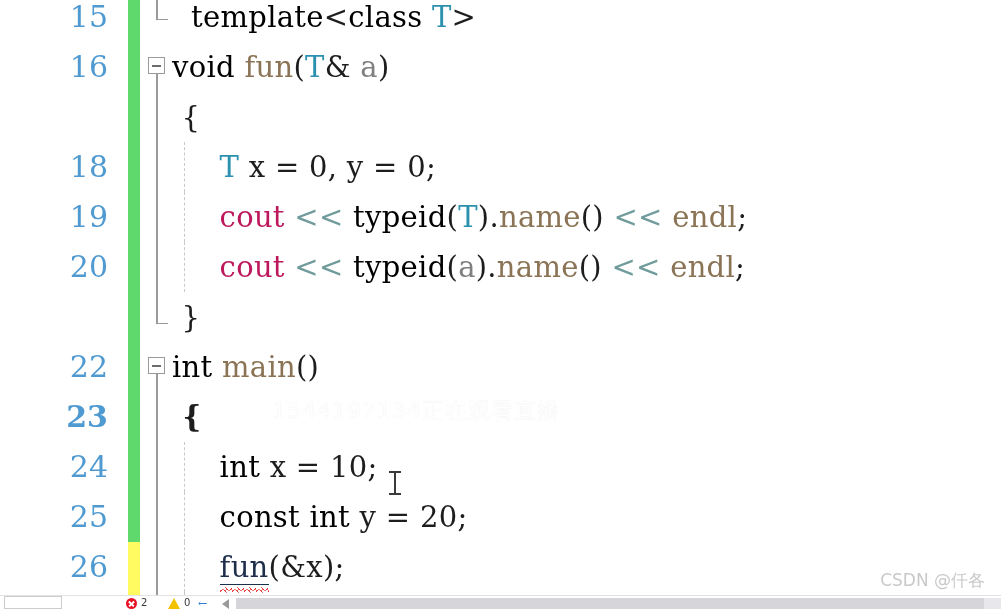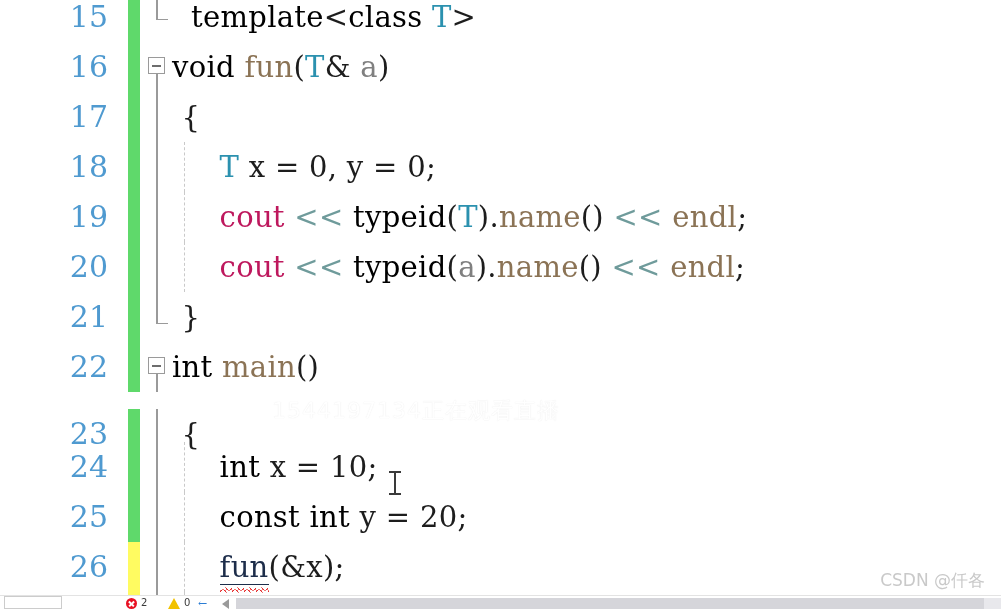--- a/index.html
+++ b/index.html
@@ -282,27 +282,27 @@
 </style>
 </head>
 <body>
 
 <div id="editor">
 
   <div class="code-surface" id="code-surface">
       <div class="fold-foot-top" style="position: absolute; left: 156px; top: 0px;"></div>
       <div class="line" style="top: -8px;"><div class="changebar" style="top: 0px; height: 50px; background: rgb(95, 217, 107);"></div><div class="lineno">15</div><div class="foldcol"></div><div class="codetext"><span class="plain">  </span><span class="kw">template</span><span class="plain">&lt;</span><span class="kw">class</span><span class="plain"> </span><span class="type">T</span><span class="plain">&gt;</span></div></div>
       <div class="line" style="top: 42px;"><div class="changebar" style="top: 0px; height: 50px; background: rgb(95, 217, 107);"></div><div class="lineno">16</div><div class="foldcol"><div class="fold-box"></div><div class="fold-line from-box"></div></div><div class="codetext"><span class="kw">void</span><span class="plain"> </span><span class="fn">fun</span><span class="plain">(</span><span class="type">T</span><span class="plain">&amp; </span><span class="ident">a</span><span class="plain">)</span></div></div>
-      <div class="line" style="top: 92px;"><div class="changebar" style="top: 0px; height: 50px; background: rgb(95, 217, 107);"></div><div class="lineno">17</div><div class="foldcol"><div class="fold-line"></div></div><div class="codetext"><span class="plain"> {</span></div></div>
+      <div class="line" style="top: 92px;"><div class="changebar" style="top: 0px; height: 50px; background: rgb(95, 217, 107);"></div><div class="foldcol"><div class="fold-line"></div></div><div class="codetext"><span class="plain"> {</span></div></div>
       <div class="line" style="top: 142px;"><div class="changebar" style="top: 0px; height: 50px; background: rgb(95, 217, 107);"></div><div class="lineno">18</div><div class="foldcol"><div class="fold-line"></div></div><div class="indent-guide" style="left: 184px;"></div><div class="codetext"><span class="plain">     </span><span class="type">T</span><span class="plain"> x = </span><span class="num">0</span><span class="plain">, y = </span><span class="num">0</span><span class="plain">;</span></div></div>
       <div class="line" style="top: 192px;"><div class="changebar" style="top: 0px; height: 50px; background: rgb(95, 217, 107);"></div><div class="lineno">19</div><div class="foldcol"><div class="fold-line"></div></div><div class="indent-guide" style="left: 184px;"></div><div class="codetext"><span class="plain">     </span><span class="cout">cout</span><span class="plain"> </span><span class="op">&lt;&lt;</span><span class="plain"> </span><span class="kw">typeid</span><span class="plain">(</span><span class="type">T</span><span class="plain">).</span><span class="fn">name</span><span class="plain">() </span><span class="op">&lt;&lt;</span><span class="plain"> </span><span class="fn">endl</span><span class="plain">;</span></div></div>
       <div class="line" style="top: 242px;"><div class="changebar" style="top: 0px; height: 50px; background: rgb(95, 217, 107);"></div><div class="lineno">20</div><div class="foldcol"><div class="fold-line"></div></div><div class="indent-guide" style="left: 184px;"></div><div class="codetext"><span class="plain">     </span><span class="cout">cout</span><span class="plain"> </span><span class="op">&lt;&lt;</span><span class="plain"> </span><span class="kw">typeid</span><span class="plain">(</span><span class="ident">a</span><span class="plain">).</span><span class="fn">name</span><span class="plain">() </span><span class="op">&lt;&lt;</span><span class="plain"> </span><span class="fn">endl</span><span class="plain">;</span></div></div>
-      <div class="line" style="top: 292px;"><div class="changebar" style="top: 0px; height: 50px; background: rgb(95, 217, 107);"></div><div class="lineno">21</div><div class="foldcol"><div class="fold-foot"></div></div><div class="codetext"><span class="plain"> }</span></div></div>
+      <div class="line" style="top: 292px;"><div class="changebar" style="top: 0px; height: 50px; background: rgb(95, 217, 107);"></div><div class="foldcol"><div class="fold-foot"></div></div><div class="codetext"><span class="plain"> }</span></div></div>
       <div class="line" style="top: 342px;"><div class="changebar" style="top: 0px; height: 50px; background: rgb(95, 217, 107);"></div><div class="lineno">22</div><div class="foldcol"><div class="fold-box"></div><div class="fold-line from-box"></div></div><div class="codetext"><span class="kw">int</span><span class="plain"> </span><span class="fn">main</span><span class="plain">()</span></div></div>
-      <div class="line" style="top: 409px;"><div class="changebar" style="top: 0px; height: 50px; background: rgb(95, 217, 107);"></div><div class="lineno">23</div><div class="foldcol"><div class="fold-line"></div></div><div class="codetext"><span class="plain"> {</span></div></div>
+      <div class="line" style="top: 392px; font-weight: bold;"><div class="changebar" style="top: 0px; height: 50px; background: rgb(95, 217, 107);"></div><div class="lineno">23</div><div class="foldcol"><div class="fold-line"></div></div><div class="codetext"><span class="plain"> {</span></div></div>
       <div class="line" style="top: 442px;"><div class="changebar" style="top: 0px; height: 50px; background: rgb(95, 217, 107);"></div><div class="lineno">24</div><div class="foldcol"><div class="fold-line"></div></div><div class="indent-guide" style="left: 184px;"></div><div class="codetext"><span class="plain">     </span><span class="kw">int</span><span class="plain"> x = </span><span class="num">10</span><span class="plain">;</span></div></div>
       <div class="line" style="top: 492px;"><div class="changebar" style="top: 0px; height: 50px; background: rgb(95, 217, 107);"></div><div class="lineno">25</div><div class="foldcol"><div class="fold-line"></div></div><div class="indent-guide" style="left: 184px;"></div><div class="codetext"><span class="plain">     </span><span class="kw">const</span><span class="plain"> </span><span class="kw">int</span><span class="plain"> y = </span><span class="num">20</span><span class="plain">;</span></div></div>
       <div class="line" style="top: 542px;"><div class="changebar" style="top: 0px; height: 50px; background: rgb(255, 251, 97);"></div><div class="lineno">26</div><div class="foldcol"><div class="fold-line"></div></div><div class="indent-guide" style="left: 184px;"></div><div class="codetext"><span class="plain">     </span><span class="errword">fun</span><span class="plain">(&amp;x);</span></div></div>
       <div class="line" style="top: 592px;"><div class="changebar" style="top: 0px; height: 50px; background: rgb(255, 251, 97);"></div><div class="lineno">27</div><div class="foldcol"><div class="fold-line"></div></div><div class="indent-guide" style="left: 184px;"></div><div class="codetext"><span class="plain">     </span><span class="errword">fun</span><span class="plain">(&amp;y);</span></div></div>
     </div>
 
   <div id="mouse-pointer" style="left: 389px; top: 470px;">
     <div class="cap-t"></div>
     <div class="stem"></div>
     <div class="cap-b"></div>

